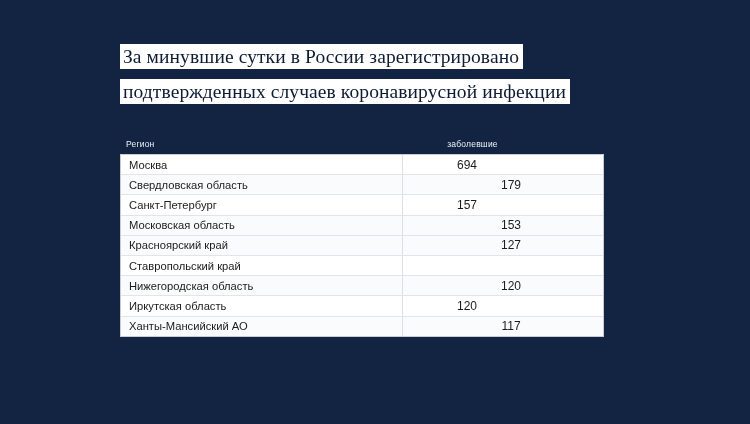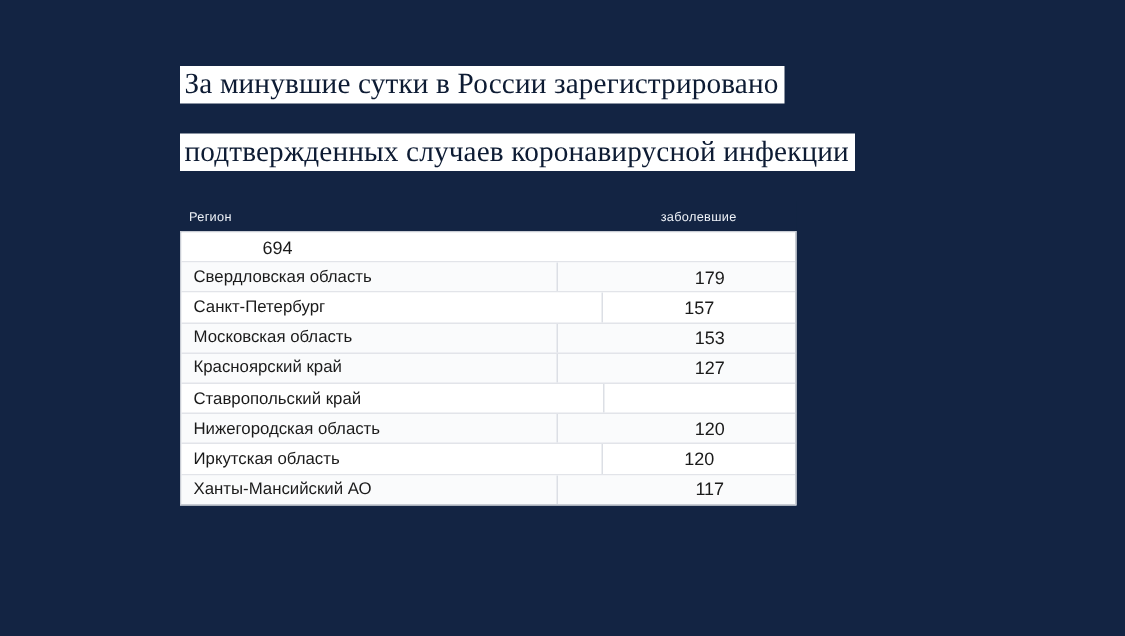--- a/index.html
+++ b/index.html
@@ -23,39 +23,39 @@
   }
 
   
   .title-block {
     position: absolute;
     left: 120px;
     top: 44px;
     display: flex;
     flex-direction: column;
     align-items: flex-start;
-    gap: 20px;
+    gap: 10px;
   }
   .title-line {
     background: #ffffff;
     color: #0d1b33;
     font-family: "Liberation Serif", serif;
     font-size: 19.5px;
     line-height: 25px;
     padding: 0 4px 0 3px;
     white-space: nowrap;
     letter-spacing: 0.1px;
   }
 
   
   .table-wrap {
     position: absolute;
     left: 120px;
     top: 134px;
-    width: 411px;
+    width: 484px;
   }
 
   .table-head {
     display: flex;
     height: 20px;
     align-items: center;
     background: #132443;
   }
   .th {
     font-size: 8.5px;
@@ -127,20 +127,21 @@
   <div class="table-wrap">
 
     <div class="table-head">
       <div class="th th-region">Регион</div>
       <div class="th th-cases">заболевшие</div>
     </div>
 
     <div class="table-body">
 
       <div class="row">
+        <div class="cell-region">Москва</div>
         <div class="cell-cases">694</div>
       </div>
 
       <div class="row alt">
         <div class="cell-region">Свердловская область</div>
         <div class="cell-cases">179</div>
       </div>
 
       <div class="row">
         <div class="cell-region">Санкт-Петербург</div>

